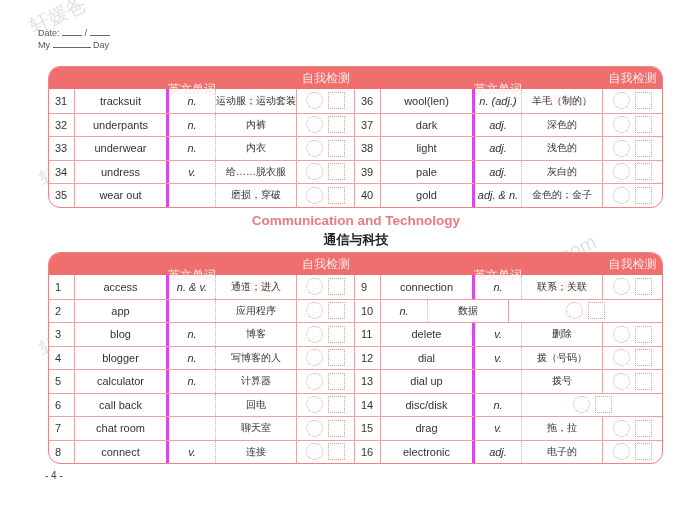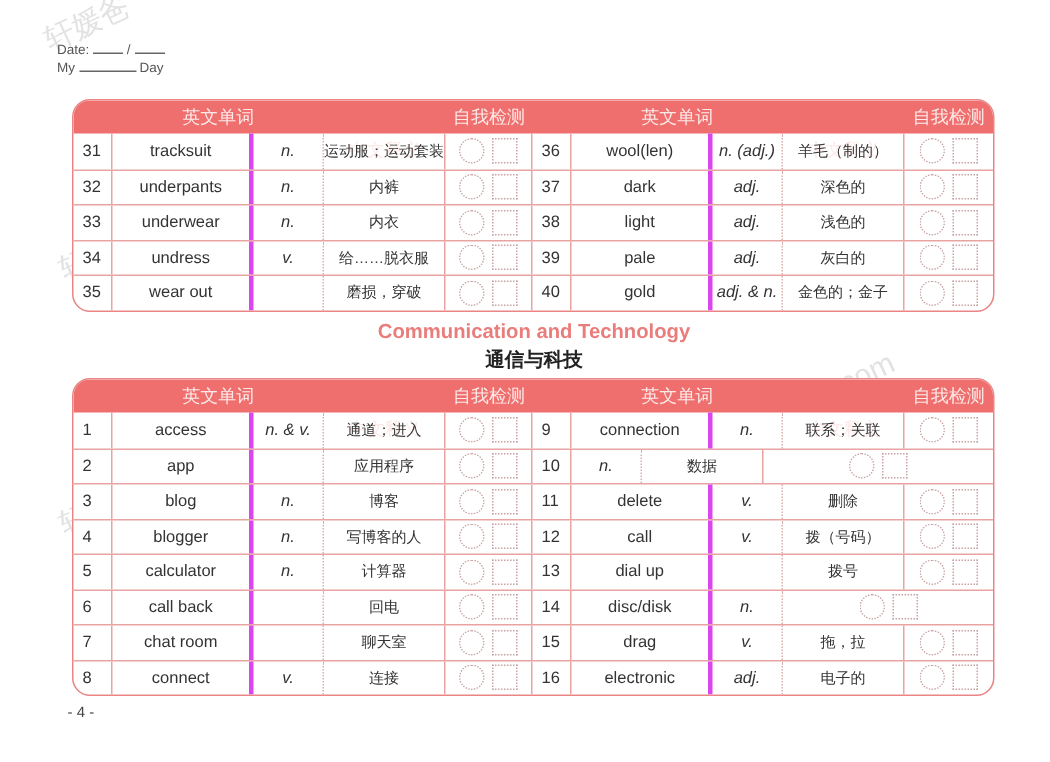--- a/index.html
+++ b/index.html
@@ -15,21 +15,21 @@
     border-radius: 12px;
     overflow: hidden;
     background: #fff;
   }
   .vtable.t1 { top: 66px; }
   .vtable.t2 { top: 252px; }
 
   .thead { display: flex; height: 22px; background: #ee6f6d; color: #fde9e8; font-size: 12px; }
   .thead .half { display: flex; width: 50%; }
   .thead .h-num { width: 26px; }
-  .thead .h-word { width: 141px; text-align: center; line-height: 22px; }
+  .thead .h-word { width: 141px; text-align: right; line-height: 22px; margin-top: 11px; }
   .thead .h-cn { width: 81px; text-align: center; line-height: 22px; margin-top: 22px; }
   .thead .h-check { flex: 1; text-align: center; line-height: 22px; }
   .thead .half:first-child .h-word { width: 141px; }
 
   .row { display: flex; height: 23.5px; border-top: 1px solid #e9a3a3; }
   .row:first-of-type { border-top: none; }
   .half { display: flex; width: 50%; height: 100%; }
   .half.left { border-right: 1px solid #e9a3a3; width: 307px; }
   .half.right { width: 308px; }
 
@@ -304,21 +304,21 @@
           <div class="c c-word">blogger</div>
           <div class="c c-pos">n.</div>
           <div class="c c-cn">写博客的人</div>
           <div class="c c-check">
             <span class="circle"></span>
             <span class="square"></span>
           </div>
         </div>
         <div class="half right">
           <div class="c c-num">12</div>
-          <div class="c c-word">call</div>
+          <div class="c c-word">dial</div>
           <div class="c c-pos">v.</div>
           <div class="c c-cn">拨（号码）</div>
           <div class="c c-check">
             <span class="circle"></span>
             <span class="square"></span>
           </div>
         </div>
       </div>
       <div class="row">
         <div class="half left">

